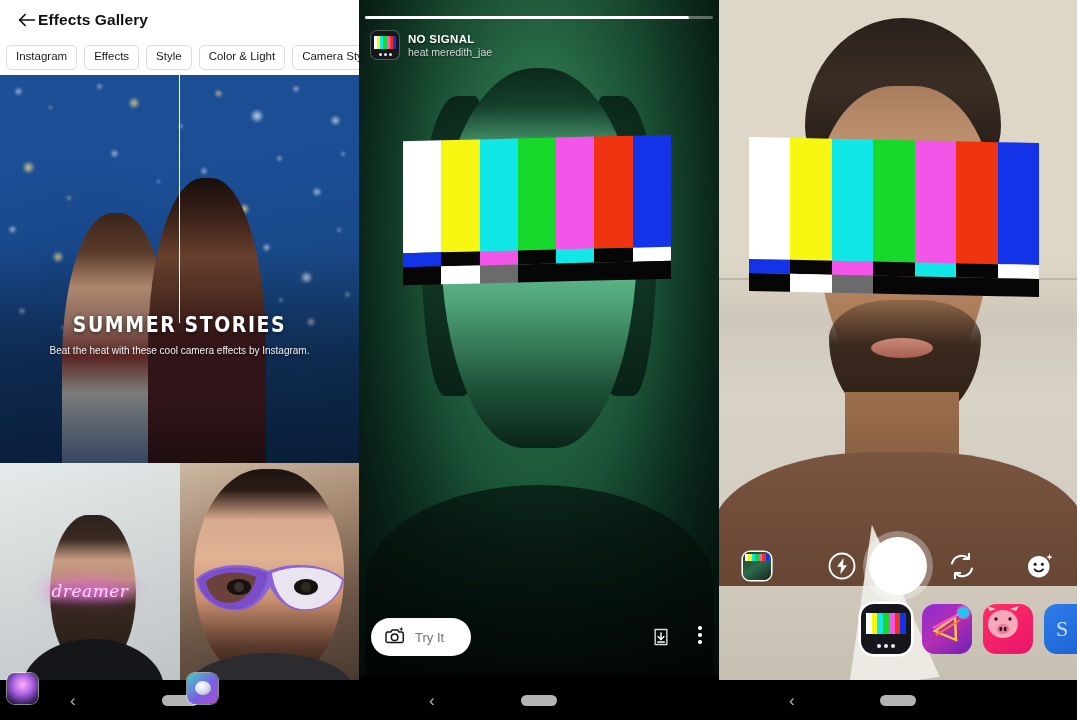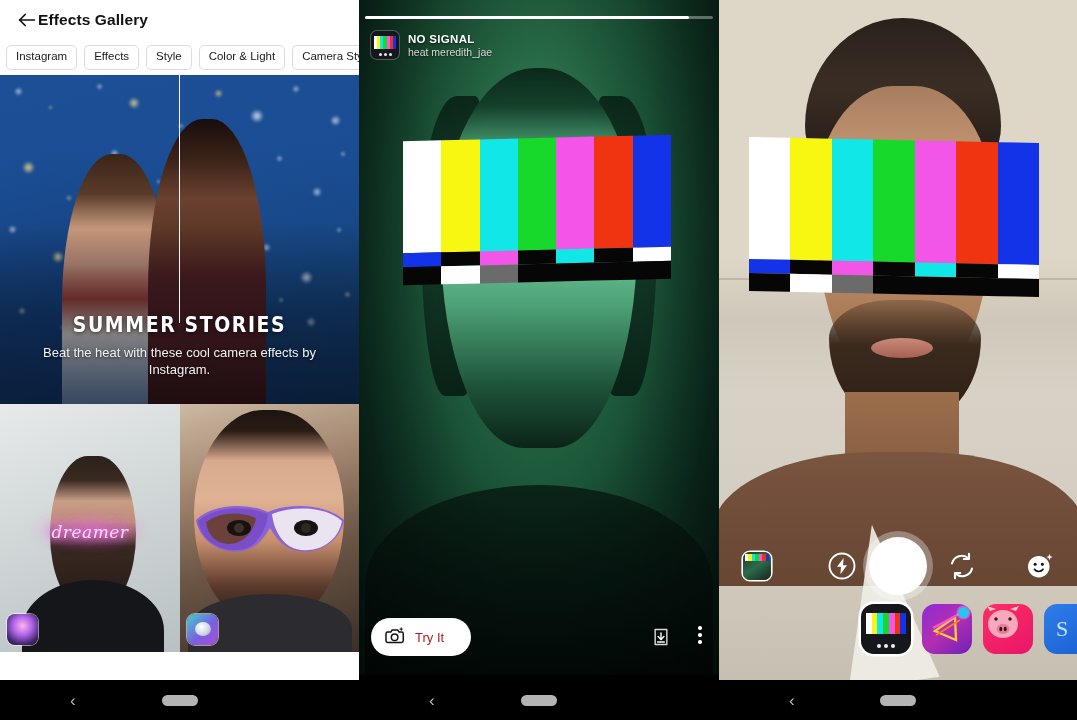--- a/index.html
+++ b/index.html
@@ -43,21 +43,21 @@
   }
   .chip {
     border:1px solid #dcdcdc; border-radius:5px; background:#fff;
     font-size:11.5px; color:#1a1a1a; padding:5px 9px 6px; line-height:1;
     flex:none;
   }
 
   .gallery { position:absolute; top:75px; left:0; right:0; bottom:40px; }
 
   
-  .hero { position:relative; width:359px; height:329px; overflow:hidden; }
+  .hero { position:relative; width:359px; height:388px; overflow:hidden; }
   .hero-sky {
     position:absolute; inset:0;
     background:
       radial-gradient(ellipse at 22% 95%, rgba(20,60,120,.9) 0%, rgba(0,0,0,0) 55%),
       linear-gradient(170deg, #1c4f96 0%, #1a4d93 35%, #17457f 65%, #123a6d 100%);
   }
   .bokeh { position:absolute; border-radius:50%; filter:blur(1.2px); }
   .hero-fig {
     position:absolute; bottom:0; border-radius:46% 46% 0 0 / 60% 60% 0 0;
   }
@@ -71,21 +71,21 @@
   }
   .hero-txt {
     position:absolute; left:0; right:0; top:238px; text-align:center; padding:0 24px;
   }
   .hero-title {
     font-family:"DejaVu Sans Condensed","Liberation Sans Narrow","Liberation Sans",sans-serif;
     font-size:21px; font-weight:bold; color:#fff; letter-spacing:1.6px;
     text-shadow:0 1px 4px rgba(0,0,0,.6);
   }
   .hero-sub {
-    margin-top:7px; font-size:13px; color:#f2f2f2; line-height:1.32;
+    margin-top:7px; font-size:10px; color:#f2f2f2; line-height:1.32;
     text-shadow:0 1px 3px rgba(0,0,0,.65);
   }
   .hero-btn {
     display:inline-block; margin-top:14px; background:#fff; color:#111;
     font-size:12.5px; font-weight:bold; border-radius:5px; padding:8px 17px;
   }
 
   
   .tiles { display:flex; width:359px; height:248px; }
   .tile { position:relative; width:179.5px; height:248px; overflow:hidden; }
@@ -178,21 +178,21 @@
   .bars-bottom i { flex:1; }
   .bars-strip { display:flex; width:100%; }
   .bars-strip i { flex:1; }
 
   .p2-bottom { position:absolute; left:0; right:0; bottom:40px; height:72px; z-index:9; }
   .try-btn {
     position:absolute; left:12px; top:10px; height:38px; min-width:100px;
     background:#fff; border-radius:19px; display:flex; align-items:center;
     gap:9px; padding:0 18px 0 14px;
   }
-  .try-label { font-size:13px; color:#b91c1c; }
+  .try-label { font-size:13px; color:#737373; }
   .p2-save { position:absolute; right:48px; top:19px; width:20px; height:20px; }
   .p2-dots { position:absolute; right:17px; top:18px; width:4px; }
   .p2-dots b { display:block; width:3.5px; height:3.5px; border-radius:50%; background:#fff; margin-bottom:3.5px; }
 
   
   .p3-cam { position:absolute; left:0; top:0; width:358px; height:680px; overflow:hidden; }
   .p3-wall { position:absolute; inset:0;
     background:linear-gradient(180deg,#ded7c8 0%,#ded6c6 38%,#cfc8ba 47%,#d8d2c6 58%,#cfc9bd 100%); }
   .p3-wall-line { position:absolute; left:0; right:0; top:278px; height:2px; background:rgba(140,132,120,.35); }
   .p3-hair { position:absolute; left:86px; top:18px; width:196px; height:150px;

